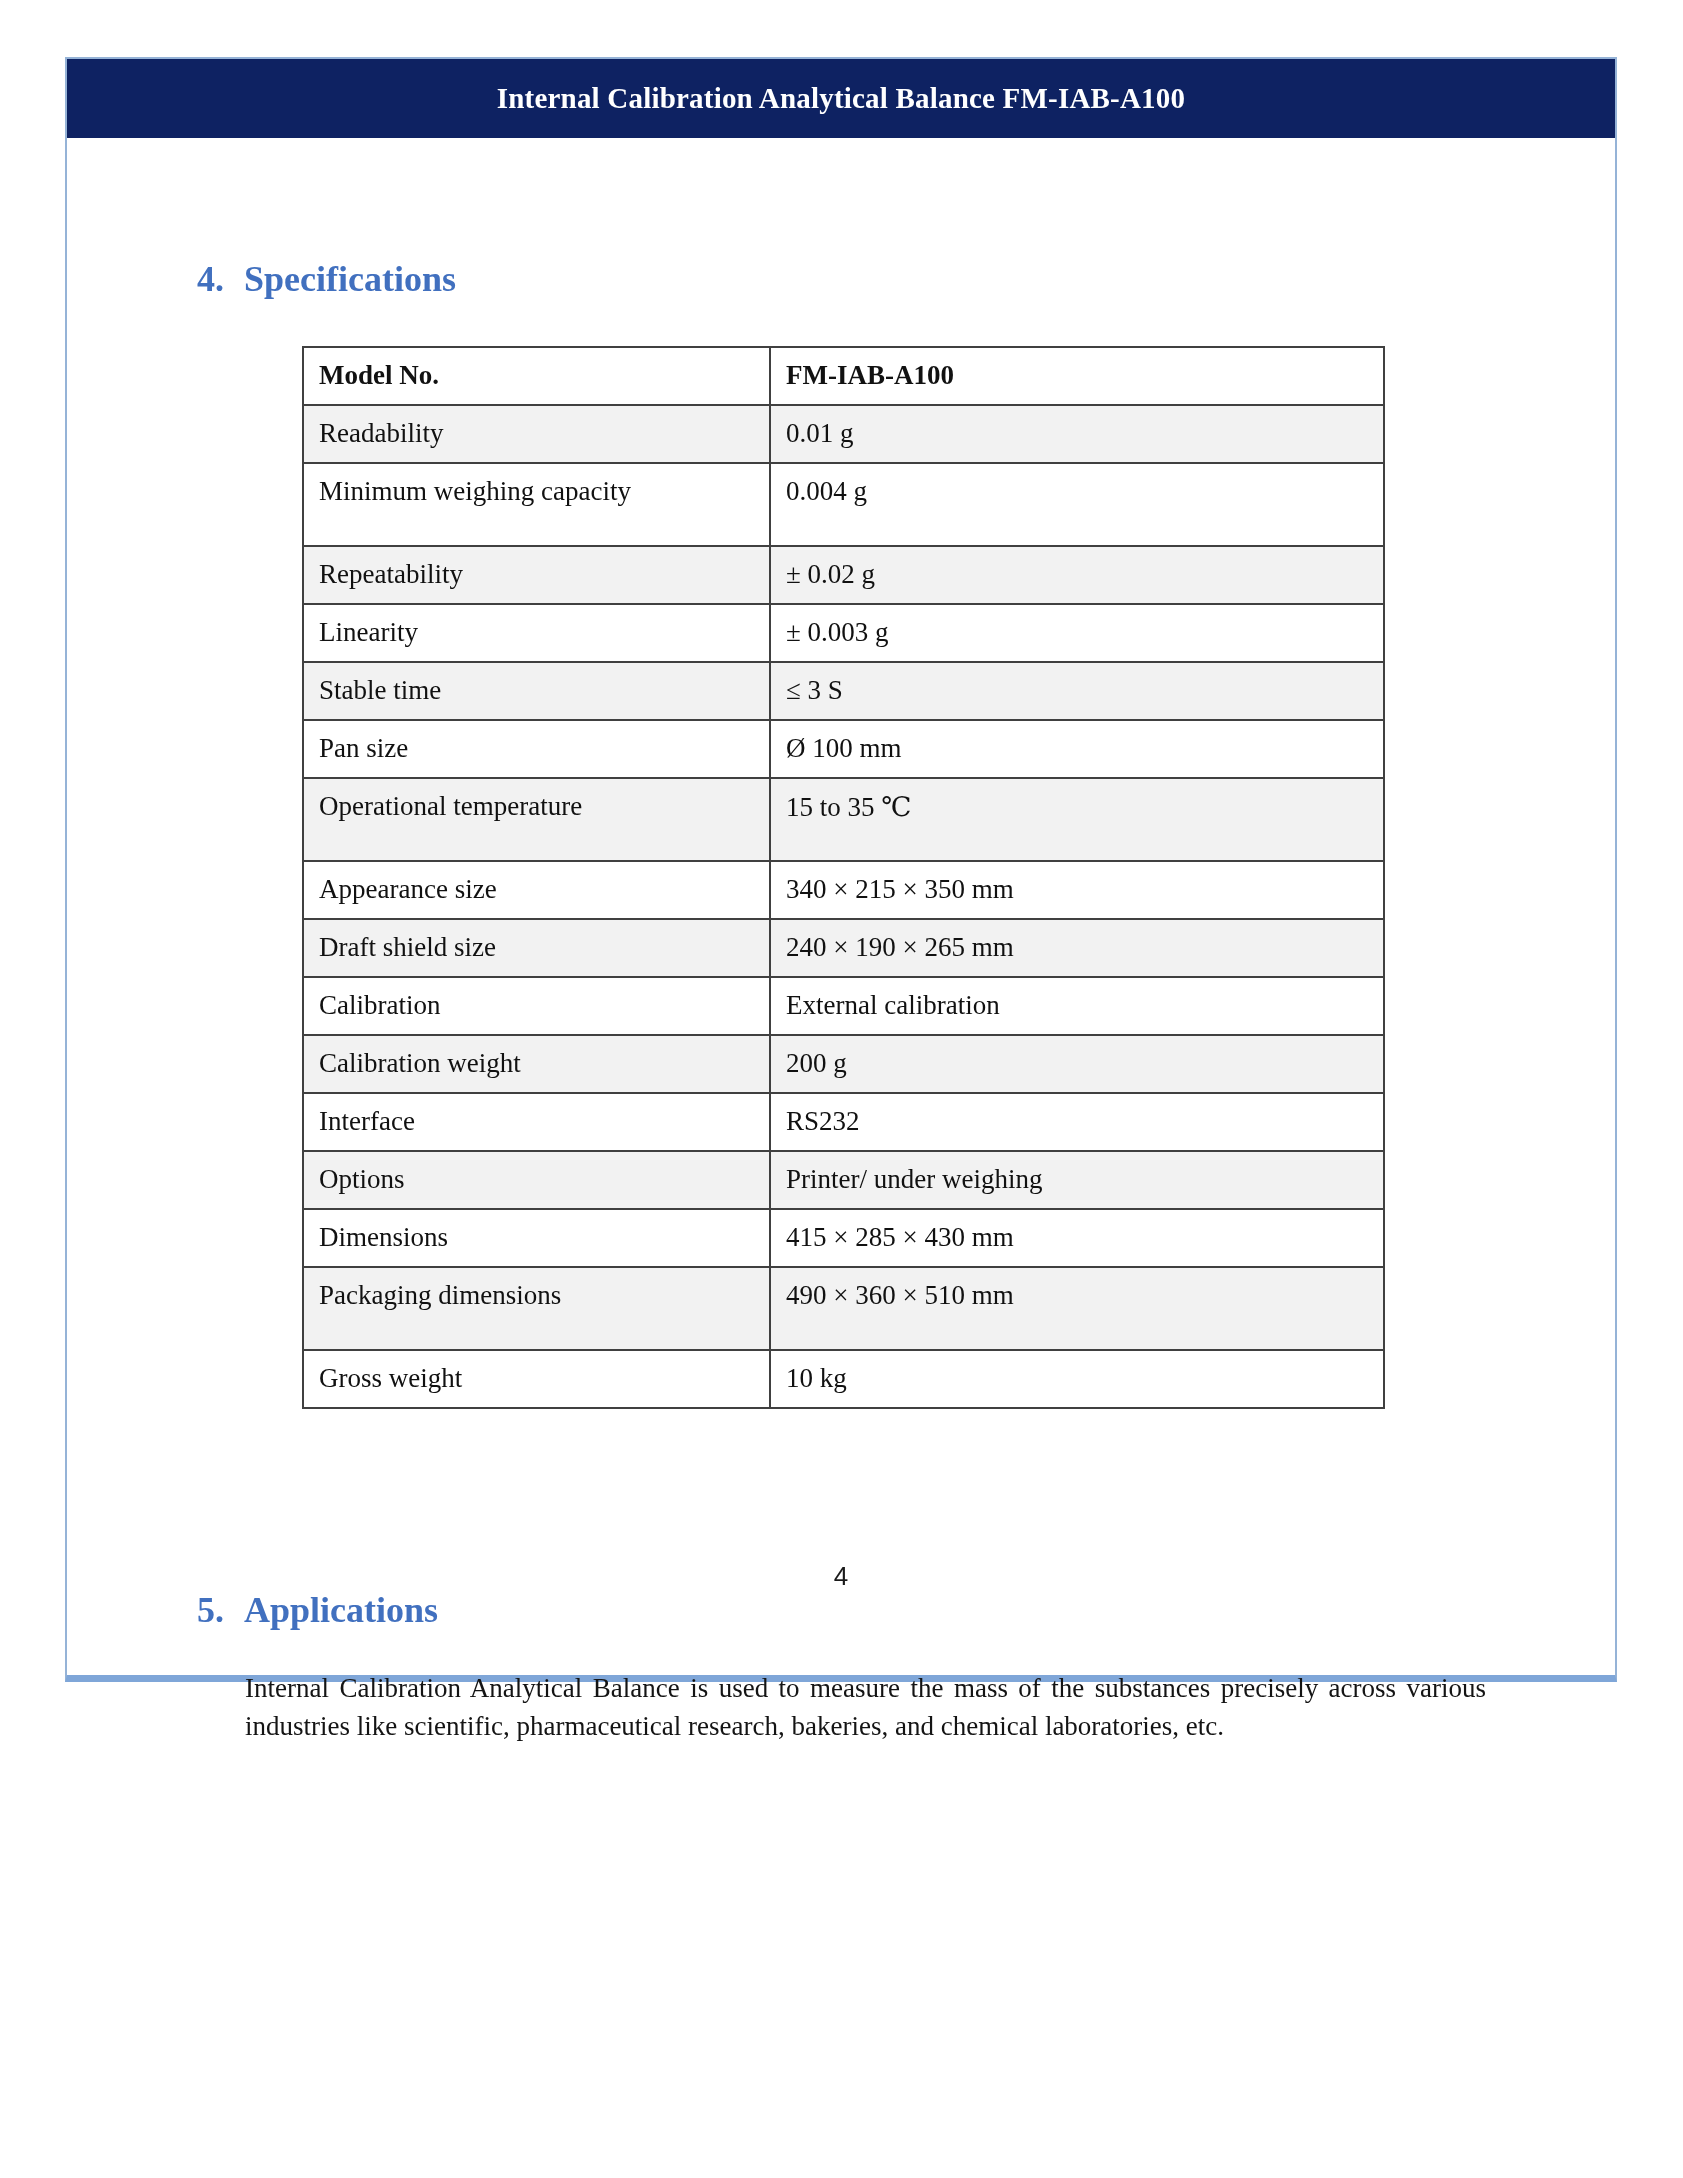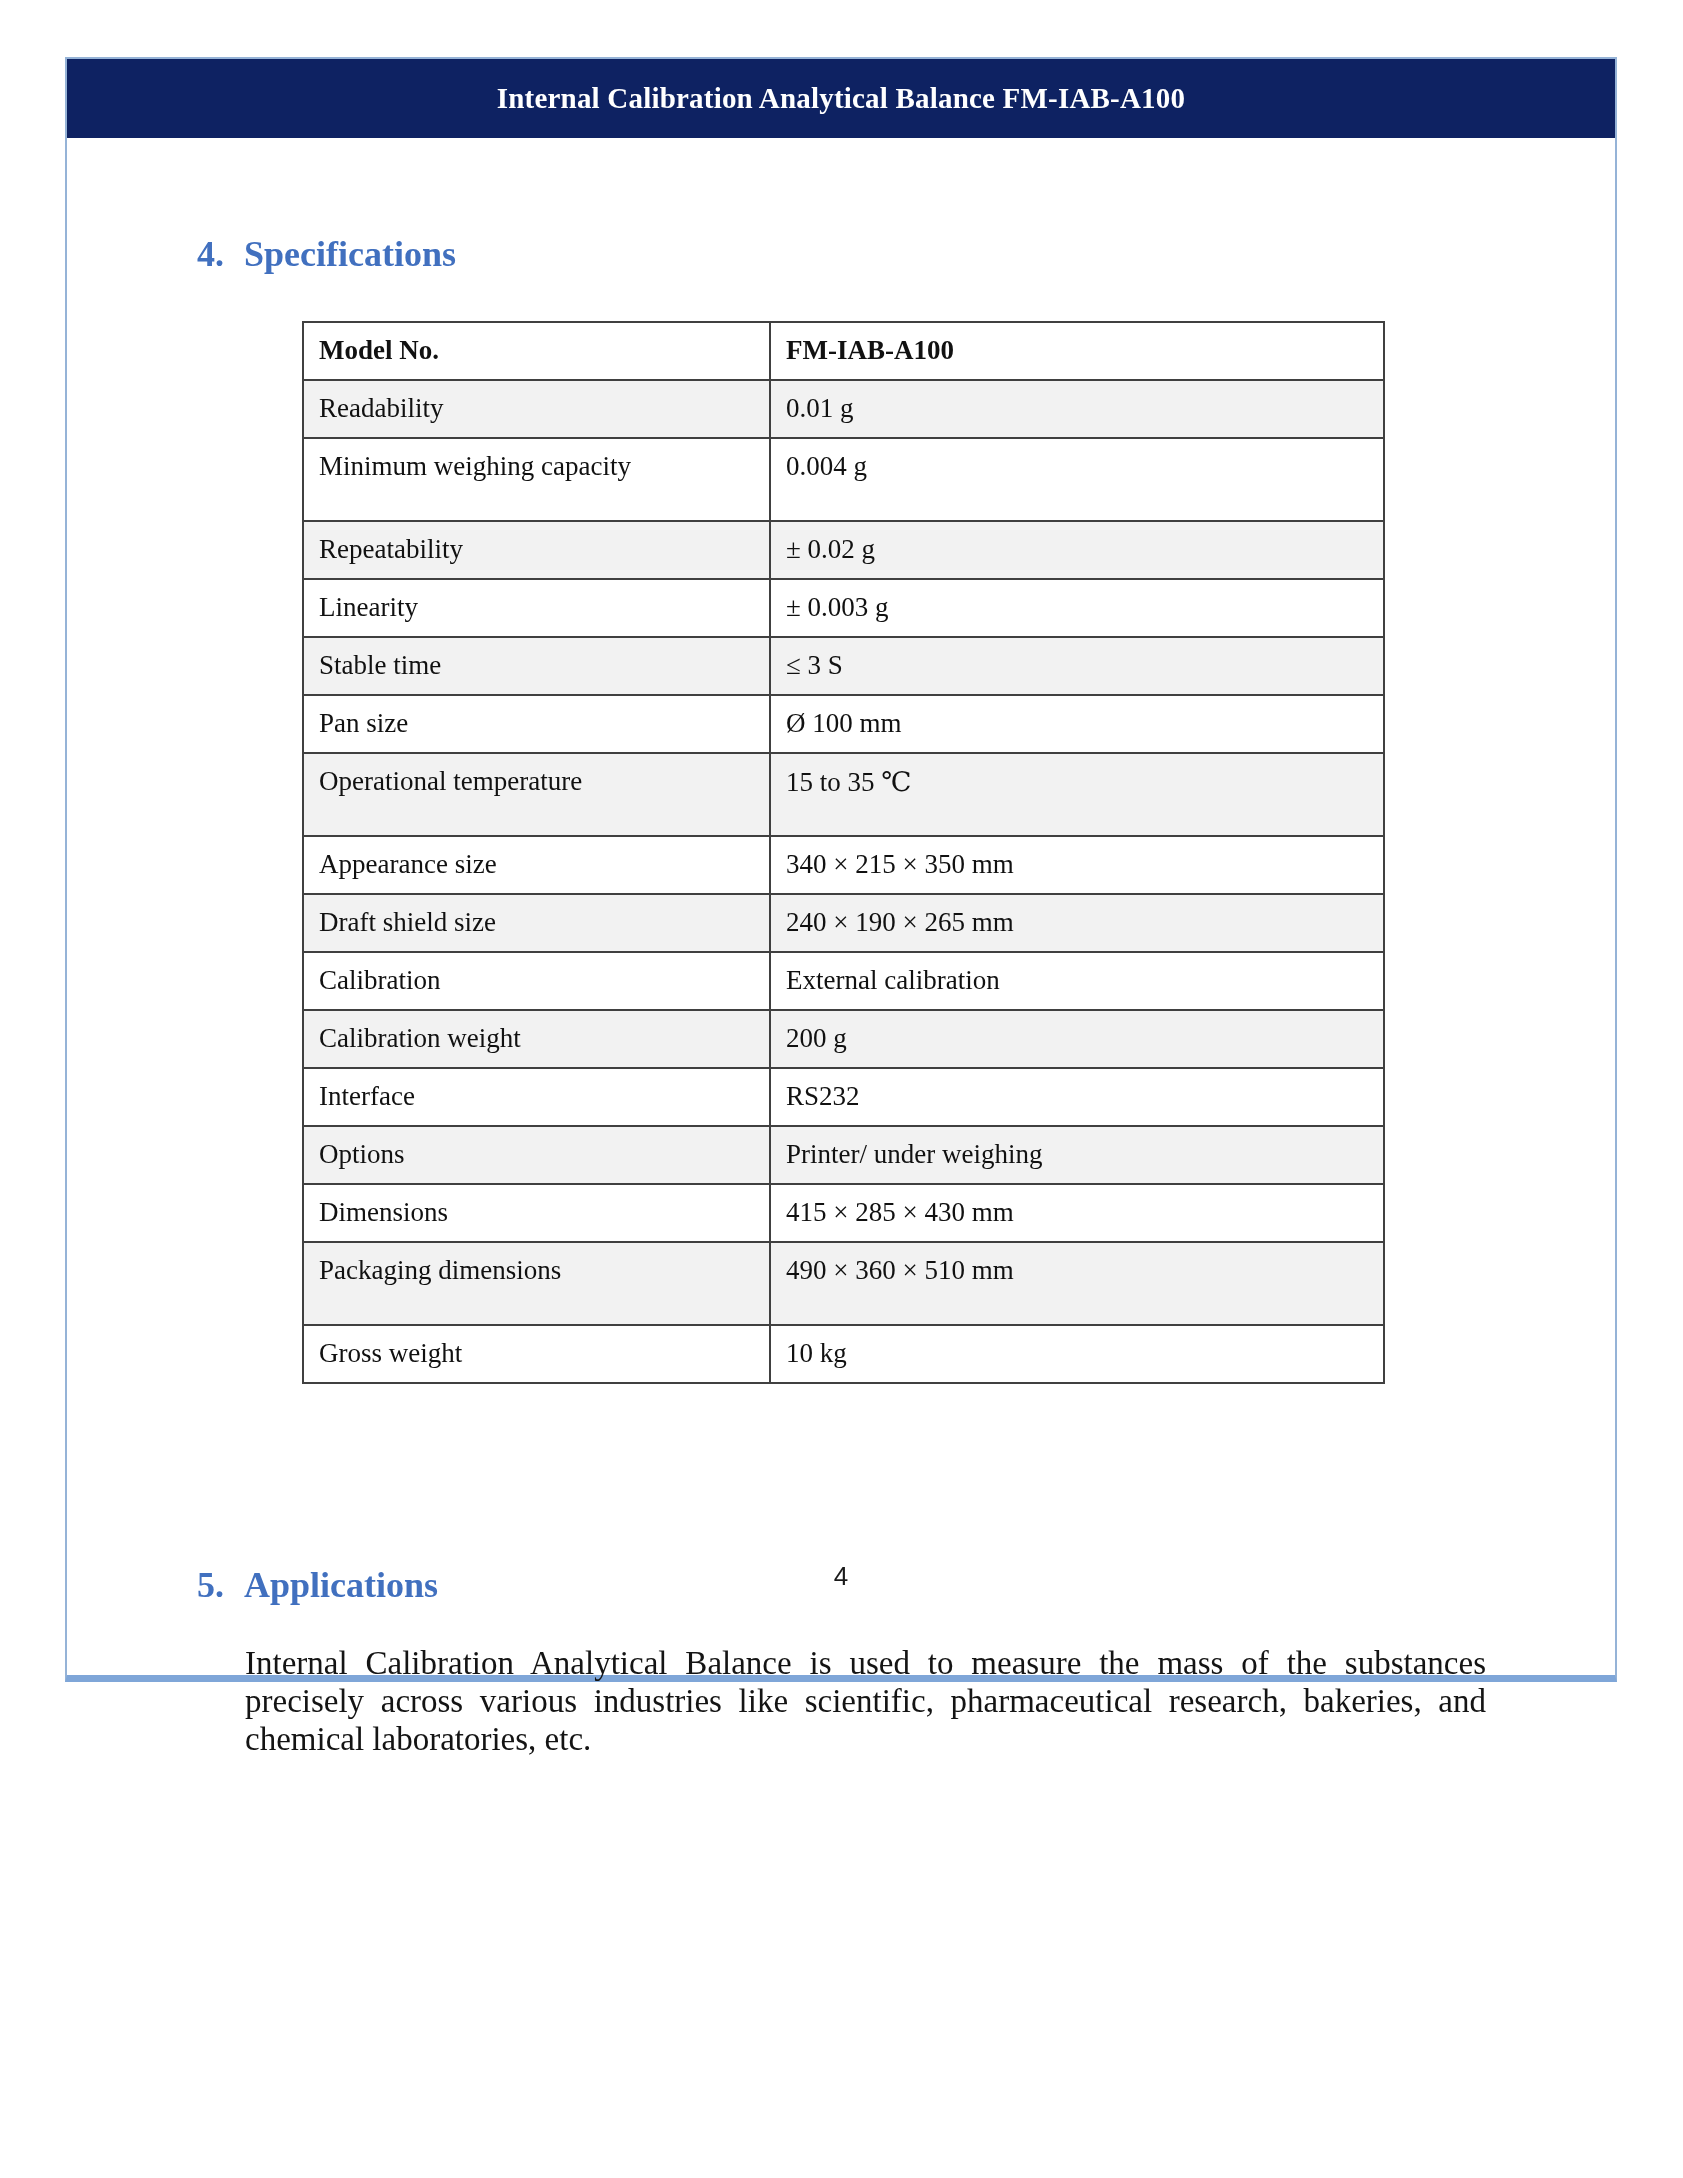--- a/index.html
+++ b/index.html
@@ -35,21 +35,21 @@
   }
   .header-bar .doc-title {
     color: #ffffff;
     font-size: 29px;
     font-weight: bold;
     letter-spacing: 0.2px;
   }
 
   
   .section-heading {
-    margin-top: 95px;
+    margin-top: 120px;
     margin-left: 130px;
     color: var(--accent_blue, #4170BF);
     font-size: 36px;
     font-weight: bold;
     line-height: 42px;
   }
   .section-heading .num { margin-right: 20px; }
   .section-heading.apps { margin-top: 180px; }
 
   
@@ -69,21 +69,21 @@
   }
   table.spec-table tr.tall-row td { height: 83px; }
   table.spec-table tr.head-row td { font-weight: bold; }
   table.spec-table tr:nth-child(even) td { background: var(--row_shade, #F2F2F2); }
 
   
   .apps-para {
     margin-top: 38px;
     margin-left: 178px;
     width: 1241px;
-    font-size: 33px;
+    font-size: 27px;
     line-height: 38px;
     text-align: justify;
     color: #141414;
   }
 
   
   .page-number {
     position: absolute;
     bottom: 83px;
     left: 0;

